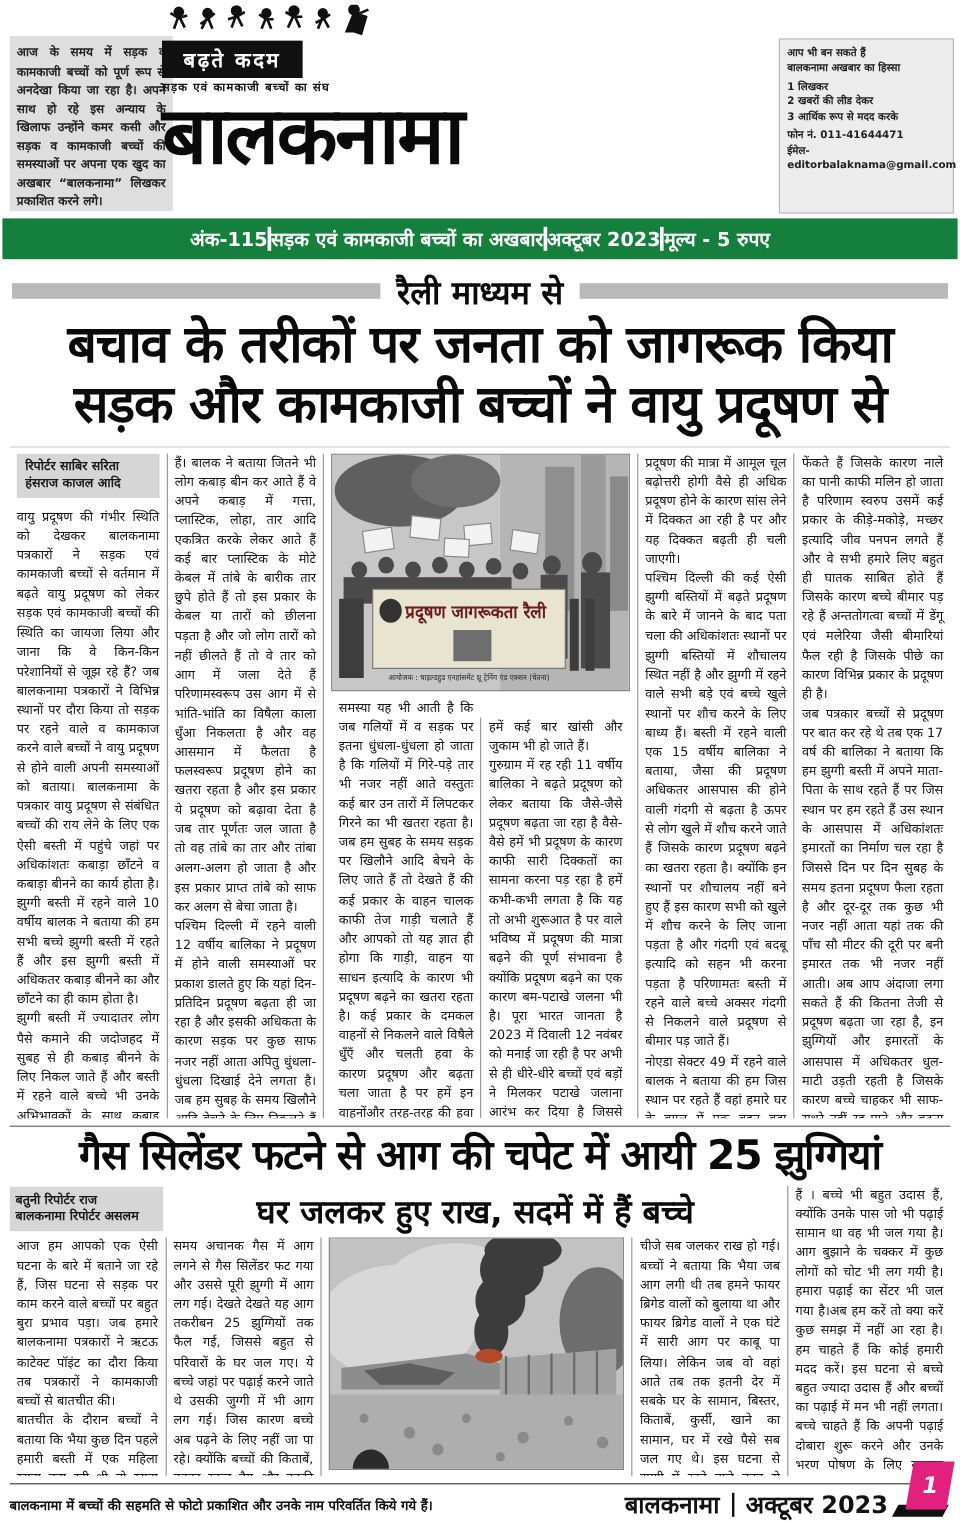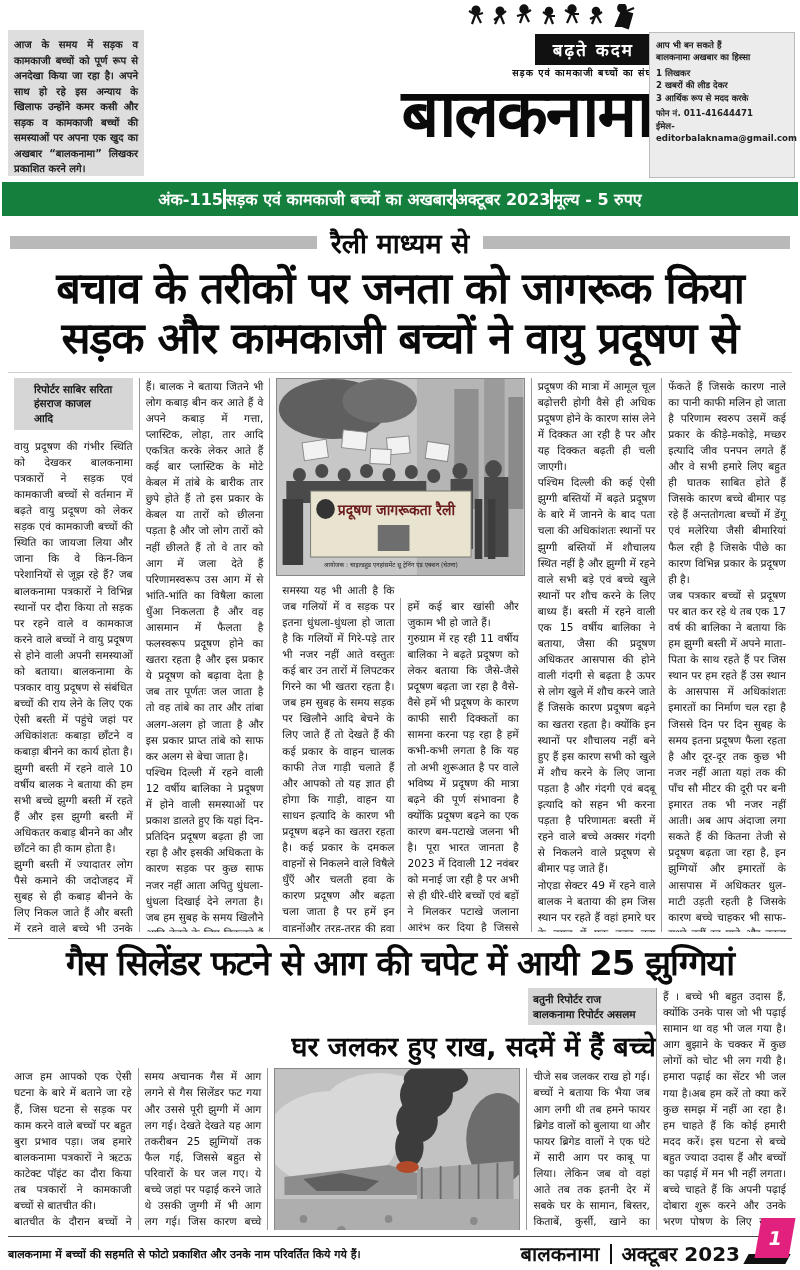--- a/index.html
+++ b/index.html
@@ -9,21 +9,21 @@
     position:relative; width:800px; height:1270px; margin:0 auto;
     background:#ffffff; color:#111; overflow:hidden;
   }
   
   .masthead { position:relative; height:182px; }
   .left-note {
     position:absolute; left:8px; top:30px; width:136px; height:146px;
     background:#dedede; padding:7px 6px; font-size:10px; font-weight:bold;
     line-height:1.55; text-align:justify; color:#222;
   }
-  .logo-block { position:absolute; left:135px; right:148px; top:4px; text-align:right; }
+  .logo-block { position:absolute; left:135px; right:148px; top:4px; text-align:left; }
   .figures-row { height:30px; }
   .logo-badge {
     display:inline-block; background:#111; color:#fff; font-weight:bold;
     font-size:17px; padding:2px 16px; letter-spacing:2px; border:2px solid #111;
   }
   .logo-tagline { font-size:9.5px; font-weight:bold; margin-top:1px; letter-spacing:1px; }
   .paper-title {
     font-size:66px; font-weight:900; line-height:1.0; letter-spacing:-2px;
     color:#0a0a0a; margin-top:2px; white-space:nowrap;
   }
@@ -51,41 +51,41 @@
   
   .article1-cols {
     display:grid; grid-template-columns:1fr 1fr 2fr 1fr 1fr;
     margin:8px 8px 0 8px; height:560px; overflow:hidden;
     border-top:1px solid #d0d0d0; padding-top:5px;
   }
   .article1-cols > div { padding:0 6px; overflow:hidden; }
   .article1-cols > div + div { border-left:1px solid #999; }
   .byline-box {
     background:#d6d6d6; font-weight:bold; font-size:10.5px; line-height:1.4;
-    padding:4px 20px; margin-bottom:8px; color:#1a1a1a;
+    padding:4px 7px; margin-bottom:8px; color:#1a1a1a;
   }
   .coltext {
     font-size:10.6px; line-height:1.52; text-align:justify;
     white-space:pre-line; color:#141414;
   }
   .photo-cell { display:flex; flex-direction:column; }
   .photo-frame { border:1px solid #888; background:#cfcfcf; margin-bottom:6px; }
   .photo-frame svg { display:block; }
   .undergrid { display:grid; grid-template-columns:1fr 1fr; flex:1; overflow:hidden; }
   .undergrid > div { padding:0 6px; overflow:hidden; }
   .undergrid > div + div { border-left:1px solid #999;margin-top:16px; }
   
   .article2 { margin:6px 8px 0 8px; border-top:1.5px solid #666; padding-top:6px; }
   .headline2 {
     text-align:center; font-weight:900; font-size:34px; letter-spacing:-1px;
     color:#0a0a0a; line-height:1.1;
   }
   .a2-body { display:flex; margin-top:6px; height:242px; overflow:hidden; }
   .a2-left { flex:1; display:flex; flex-direction:column; }
-  .a2-toprow { display:flex; align-items:flex-end; margin-bottom:4px;flex-direction:column; }
+  .a2-toprow { display:flex; align-items:center; margin-bottom:4px; }
   .a2-byline {
     width:128px; background:#d6d6d6; font-weight:bold; font-size:10.5px;
     line-height:1.4; padding:4px 5px; color:#1a1a1a;
   }
   .subheadline2 {
     flex:1; text-align:center; font-weight:900; font-size:27px; color:#0a0a0a;
     padding-top:2px;
   }
   .a2-cols { display:grid; grid-template-columns:1fr 1fr 2fr 1fr; flex:1; overflow:hidden; }
   .a2-cols > div { padding:0 6px; overflow:hidden; }

